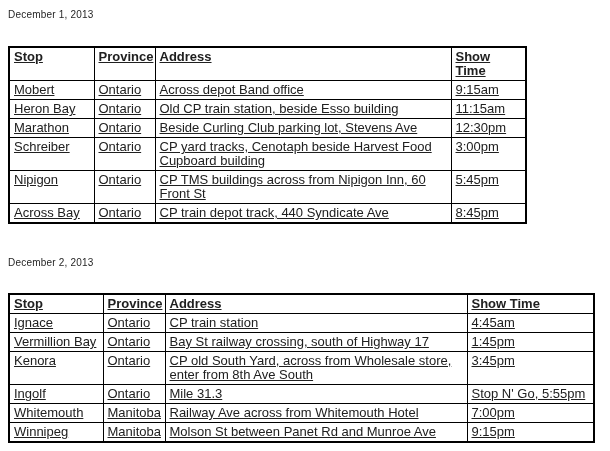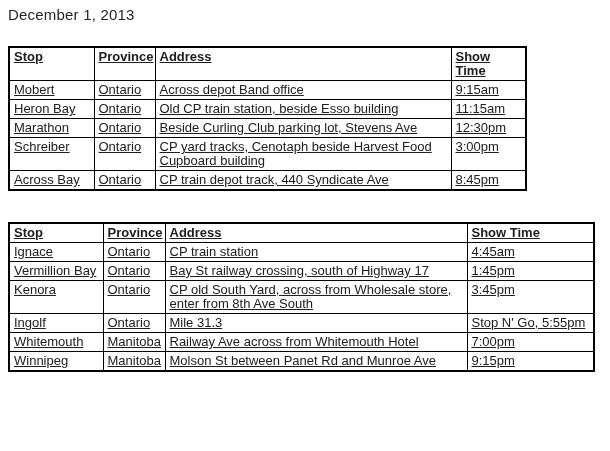--- a/index.html
+++ b/index.html
@@ -9,21 +9,21 @@
     background: #ffffff;
     width: 610px;
     height: 451px;
     font-family: "Liberation Sans", sans-serif;
     color: #202020;
   }
   .page {
     padding: 7px 0 0 8px;
   }
   .date-heading {
-    font-size: 15px;
+    font-size: 10px;
     font-weight: normal;
     color: #262626;
     margin: 0;
     line-height: 16px;
     letter-spacing: 0.2px;
   }
   .section-1 .schedule-table { margin-top: 23px; }
   .section-2 { margin-top: 31px; }
   .section-2 .schedule-table { margin-top: 22px; }
   table.schedule-table {
@@ -99,30 +99,37 @@
             <td>Beside Curling Club parking lot, Stevens Ave</td>
             <td>12:30pm</td>
           </tr>
           <tr>
             <td>Schreiber</td>
             <td>Ontario</td>
             <td>CP yard tracks, Cenotaph beside Harvest Food Cupboard building</td>
             <td>3:00pm</td>
           </tr>
           <tr>
+            <td>Nipigon</td>
+            <td>Ontario</td>
+            <td>CP TMS buildings across from Nipigon Inn, 60 Front St</td>
+            <td>5:45pm</td>
+          </tr>
+          <tr>
             <td>Across Bay</td>
             <td>Ontario</td>
             <td>CP train depot track, 440 Syndicate Ave</td>
             <td>8:45pm</td>
           </tr>
         </tbody>
     </table>
   </div>
 
   <div class="section section-2">
+    <h2 class="date-heading">December 2, 2013</h2>
     <table class="schedule-table t2">
       <colgroup>
         <col class="c-stop">
           <col class="c-province">
           <col class="c-address">
           <col class="c-time">
       </colgroup>
       <thead>
         <tr>
             <th>Stop</th>

